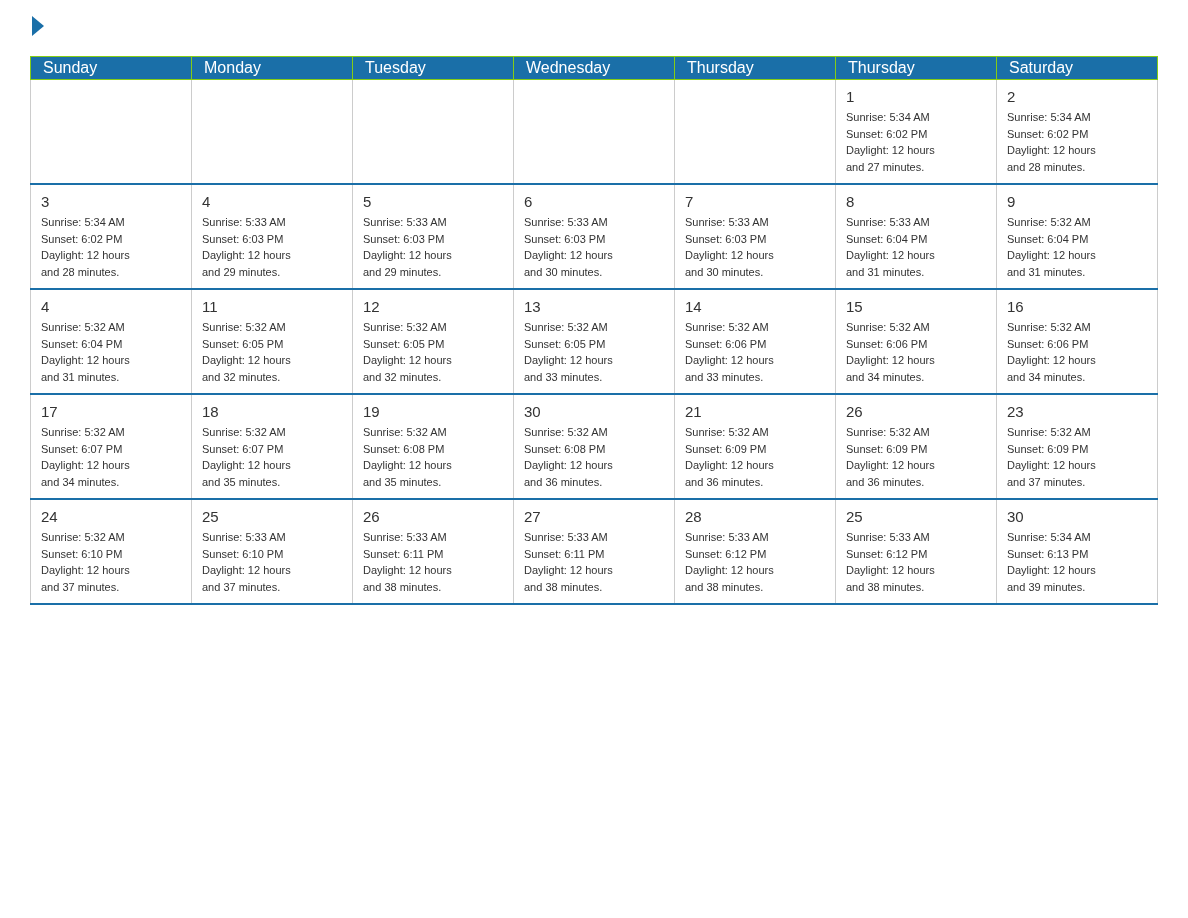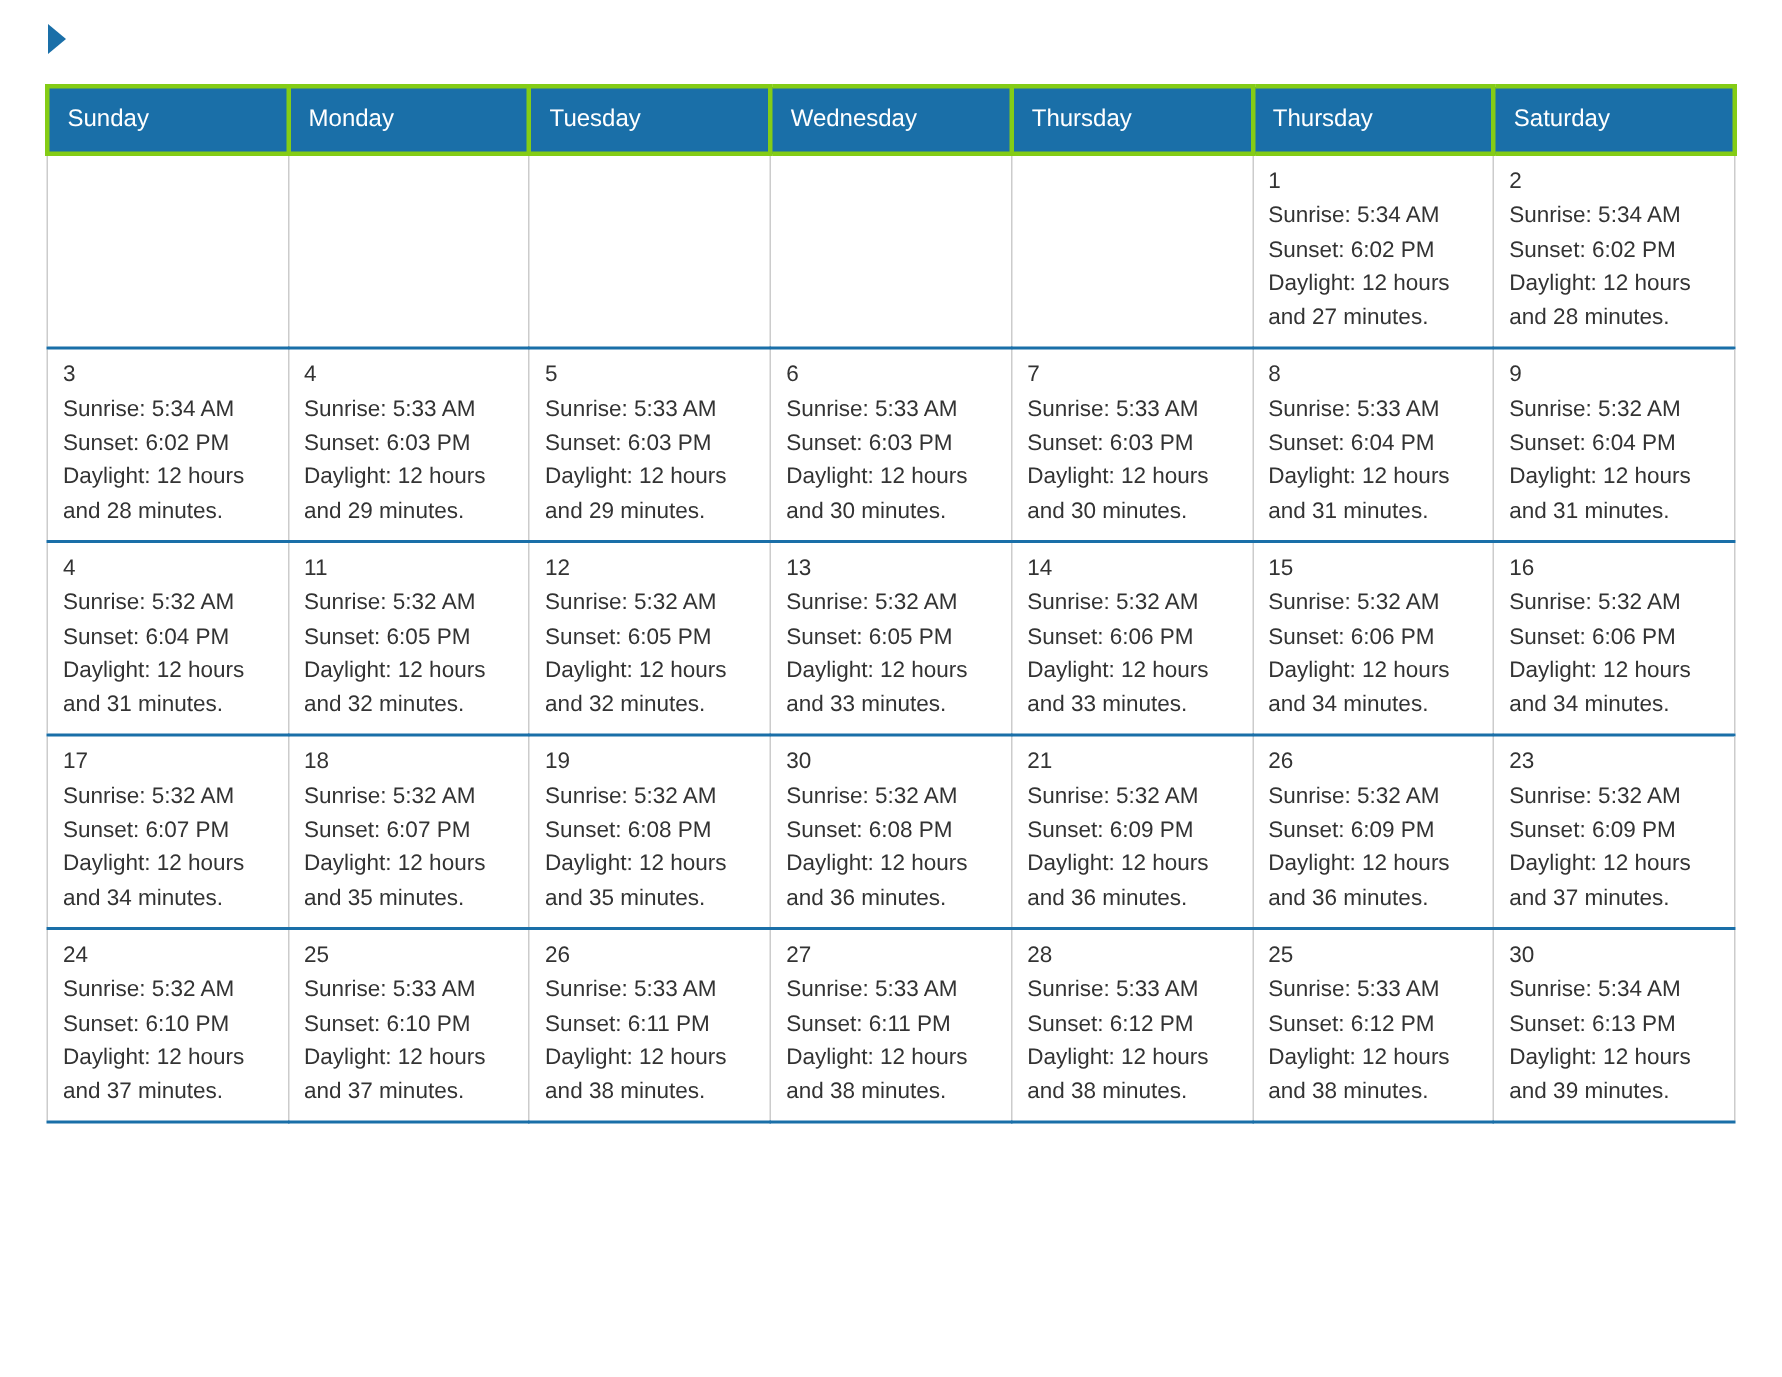--- a/index.html
+++ b/index.html
@@ -64,44 +64,44 @@
     .calendar-table {
       width: 100%;
       border-collapse: collapse;
       border: 1px solid #ccc;
     }
     .calendar-table thead tr th {
       background-color: #1a6fa8;
       color: #fff;
       font-size: 16px;
       font-weight: normal;
-      padding: 12px 12px;
+      padding: 2px 12px;
       text-align: left;
-      border: 3px solid #84cc16;
+      border: 1px solid #84cc16;
     }
     .calendar-table tbody tr td {
       vertical-align: top;
       padding: 8px 10px;
       border: 1px solid #ccc;
       width: 14.28%;
       min-height: 90px;
       font-size: 13px;
       color: #333;
     }
     .calendar-table tbody tr {
       border-bottom: 2px solid #1a6fa8;
     }
     .day-number {
       font-size: 15px;
       font-weight: normal;
       color: #333;
       margin-bottom: 4px;
     }
     .day-info {
-      font-size: 15px;
+      font-size: 11px;
       color: #333;
       line-height: 1.5;
     }
     .empty-cell {
       background: #fff;
     }
   </style>
 </head>
 <body>
 

